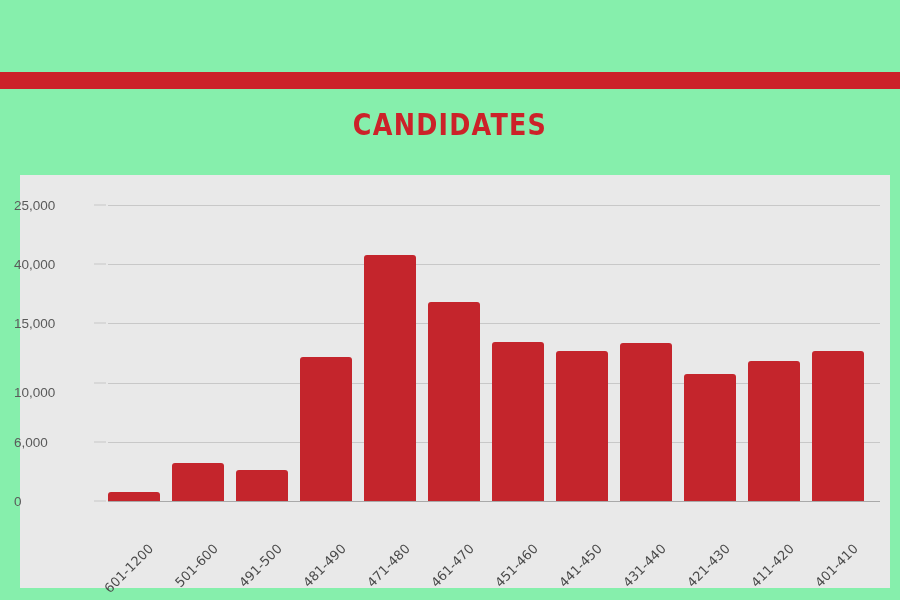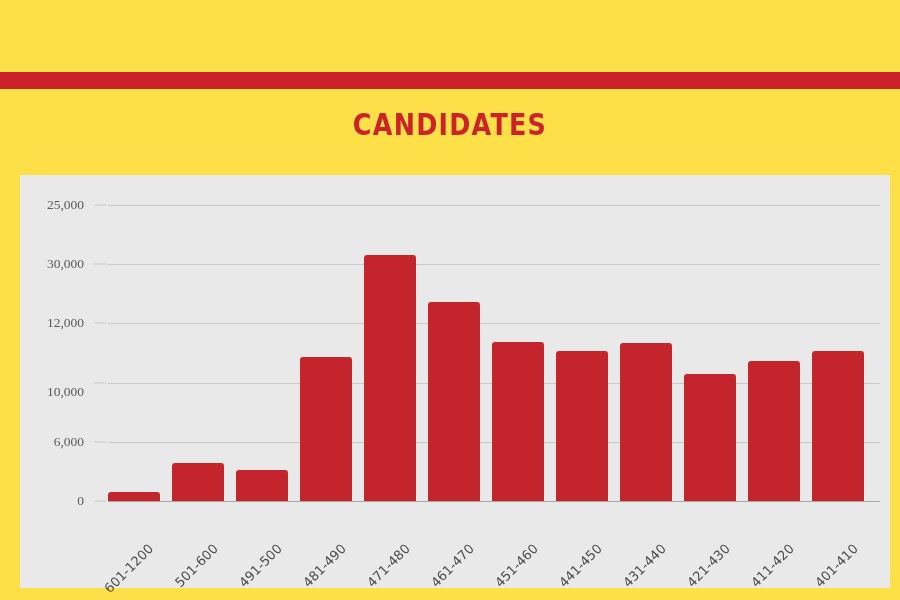--- a/index.html
+++ b/index.html
@@ -11,21 +11,21 @@
     width: 900px;
     height: 600px;
     overflow: hidden;
     font-family: "Liberation Sans", sans-serif;
   }
 
   #slide {
     position: relative;
     width: 900px;
     height: 600px;
-    background: #fde047;
+    background: #86efac;
   }
 
   
   #accent-bar {
     position: absolute;
     left: 0;
     top: 72px;
     width: 900px;
     height: 17px;
     background: #CC2229;
@@ -82,22 +82,22 @@
     bottom: -1px;
     width: 100%;
     height: 1.5px;
     background: #A9A9A9;
   }
 
   .ytick-label {
     position: absolute;
     right: 0;
     width: 70px;
-    text-align: right;
-    font-family: Liberation Serif, serif;
+    text-align: left;
+    font-family: Liberation Sans, sans-serif;
     font-size: 13.5px;
     color: #5A5A5A;
     transform: translateY(-50%);
     white-space: nowrap;
   }
   .ytick-dash {
     position: absolute;
     width: 12px;
     height: 1px;
     background: #C8C8C8;
@@ -157,23 +157,23 @@
           <div class="gridline" style="top: 0px;"></div>
         </div>
       <div id="yticks">
           <div class="ytick-dash" style="top: 296px; left: -14px;"></div>
           <div class="ytick-label" style="top: 296px; left: -94px;">0</div>
           <div class="ytick-dash" style="top: 236.8px; left: -14px;"></div>
           <div class="ytick-label" style="top: 236.8px; left: -94px;">6,000</div>
           <div class="ytick-dash" style="top: 177.6px; left: -14px;"></div>
           <div class="ytick-label" style="top: 187px; left: -94px;">10,000</div>
           <div class="ytick-dash" style="top: 118.4px; left: -14px;"></div>
-          <div class="ytick-label" style="top: 118.4px; left: -94px;">12,000</div>
+          <div class="ytick-label" style="top: 118.4px; left: -94px;">15,000</div>
           <div class="ytick-dash" style="top: 59.2px; left: -14px;"></div>
-          <div class="ytick-label" style="top: 59.2px; left: -94px;">30,000</div>
+          <div class="ytick-label" style="top: 59.2px; left: -94px;">40,000</div>
           <div class="ytick-dash" style="top: 0px; left: -14px;"></div>
           <div class="ytick-label" style="top: 0px; left: -94px;">25,000</div>
         </div>
       <div id="baseline"></div>
       <div id="bars">
           <div class="bar" title="601-1200: 800" style="left: 0px; width: 52px; height: 9.472px; background: rgb(196, 37, 44);"></div>
           <div class="bar" title="501-600: 3200" style="left: 64px; width: 52px; height: 37.888px; background: rgb(196, 37, 44);"></div>
           <div class="bar" title="491-500: 2600" style="left: 128px; width: 52px; height: 30.784px; background: rgb(196, 37, 44);"></div>
           <div class="bar" title="481-490: 12200" style="left: 192px; width: 52px; height: 144.448px; background: rgb(196, 37, 44);"></div>
           <div class="bar" title="471-480: 20800" style="left: 256px; width: 52px; height: 246.272px; background: rgb(196, 37, 44);"></div>

